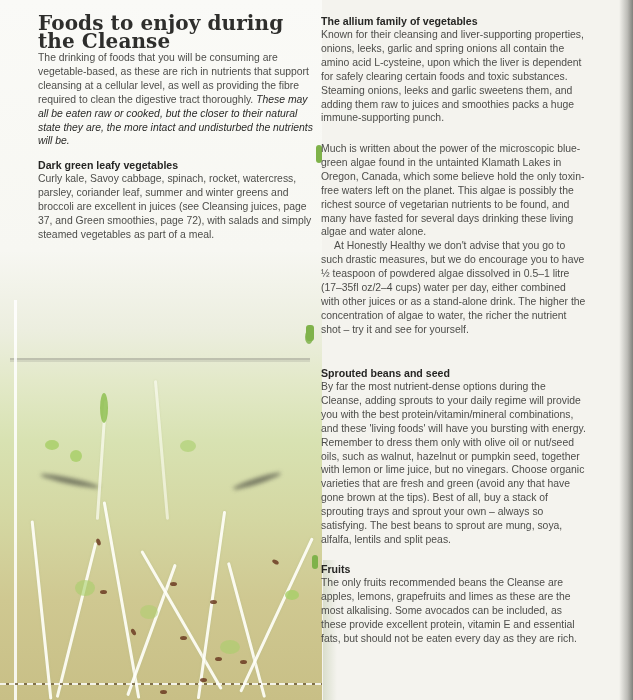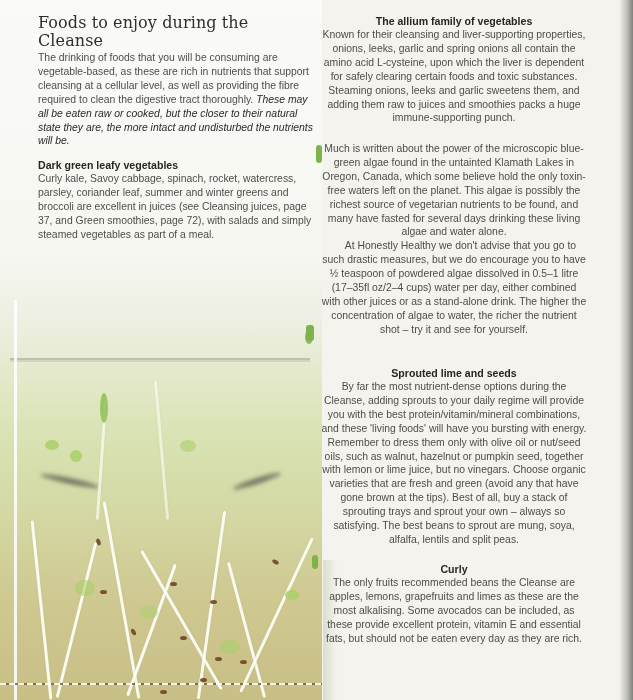--- a/index.html
+++ b/index.html
@@ -68,32 +68,32 @@
       position: absolute; right: 0; top: 0; width: 14px; height: 700px;
       background: linear-gradient(90deg, rgba(0,0,0,0) 0%, rgba(120,120,115,0.45) 60%, rgba(90,90,85,0.75) 100%);
     }
 
     .col { position: absolute; font-size: 10.4px; line-height: 13.9px; }
     .col-left { left: 38px; top: 14px; width: 275px; }
     .col-right { left: 321px; top: 14px; width: 270px; }
 
     h1.title {
       font-family: "DejaVu Serif", "Liberation Serif", serif;
-      font-weight: normal; font-size: 16px; line-height: 18px;
+      font-weight: bold; font-size: 20px; line-height: 18px;
       color: #2e2e2c; margin: 0 0 1px 0; letter-spacing: 0.1px;
     }
     h2.sub {
       font-size: 10.6px; line-height: 14px; font-weight: bold;
       color: #262624; margin: 0;
     }
     p { margin: 0; color: #4d4d4a; }
     .em { font-style: italic; font-weight: normal; color: #2a2a28; }
     .indent { text-indent: 13px; }
 
-    .sec { position: absolute; left: 0; right: 4px; text-align: center; }
+    .sec { position: absolute; left: 0; right: 4px; }
   </style>
 </head>
 <body>
 
 <div class="page">
 
   <div class="photo">
     <div class="wash"></div>
     <div class="jar-rim" style="top:358px;"></div>
     <div class="jar-rim" style="top:360px; opacity:0.5;"></div>
@@ -158,24 +158,24 @@
       <h2 class="sub">The allium family of vegetables</h2>
       <p>Known for their cleansing and liver-supporting properties, onions, leeks, garlic and spring onions all contain the amino acid L-cysteine, upon which the liver is dependent for safely clearing certain foods and toxic substances. Steaming onions, leeks and garlic sweetens them, and adding them raw to juices and smoothies packs a huge immune-supporting punch.</p>
     </div>
 
     <div class="sec" style="top:128px;">
       <p>Much is written about the power of the microscopic blue-green algae found in the untainted Klamath Lakes in Oregon, Canada, which some believe hold the only toxin-free waters left on the planet. This algae is possibly the richest source of vegetarian nutrients to be found, and many have fasted for several days drinking these living algae and water alone.</p>
       <p class="indent">At Honestly Healthy we don't advise that you go to such drastic measures, but we do encourage you to have ½ teaspoon of powdered algae dissolved in 0.5–1 litre (17–35fl oz/2–4 cups) water per day, either combined with other juices or as a stand-alone drink. The higher the concentration of algae to water, the richer the nutrient shot – try it and see for yourself.</p>
     </div>
 
     <div class="sec" style="top:352px;">
-      <h2 class="sub">Sprouted lime and seeds</h2>
+      <h2 class="sub">Sprouted beans and seed</h2>
       <p>By far the most nutrient-dense options during the Cleanse, adding sprouts to your daily regime will provide you with the best protein/vitamin/mineral combinations, and these 'living foods' will have you bursting with energy. Remember to dress them only with olive oil or nut/seed oils, such as walnut, hazelnut or pumpkin seed, together with lemon or lime juice, but no vinegars. Choose organic varieties that are fresh and green (avoid any that have gone brown at the tips). Best of all, buy a stack of sprouting trays and sprout your own – always so satisfying. The best beans to sprout are mung, soya, alfalfa, lentils and split peas.</p>
     </div>
 
     <div class="sec" style="top:548px;">
-      <h2 class="sub">Curly</h2>
+      <h2 class="sub">Fruits</h2>
       <p>The only fruits recommended beans the Cleanse are apples, lemons, grapefruits and limes as these are the most alkalising. Some avocados can be included, as these provide excellent protein, vitamin E and essential fats, but should not be eaten every day as they are rich.</p>
     </div>
   </div>
 
   <div class="edge-shadow"></div>
 </div>
 
 </body></html>

